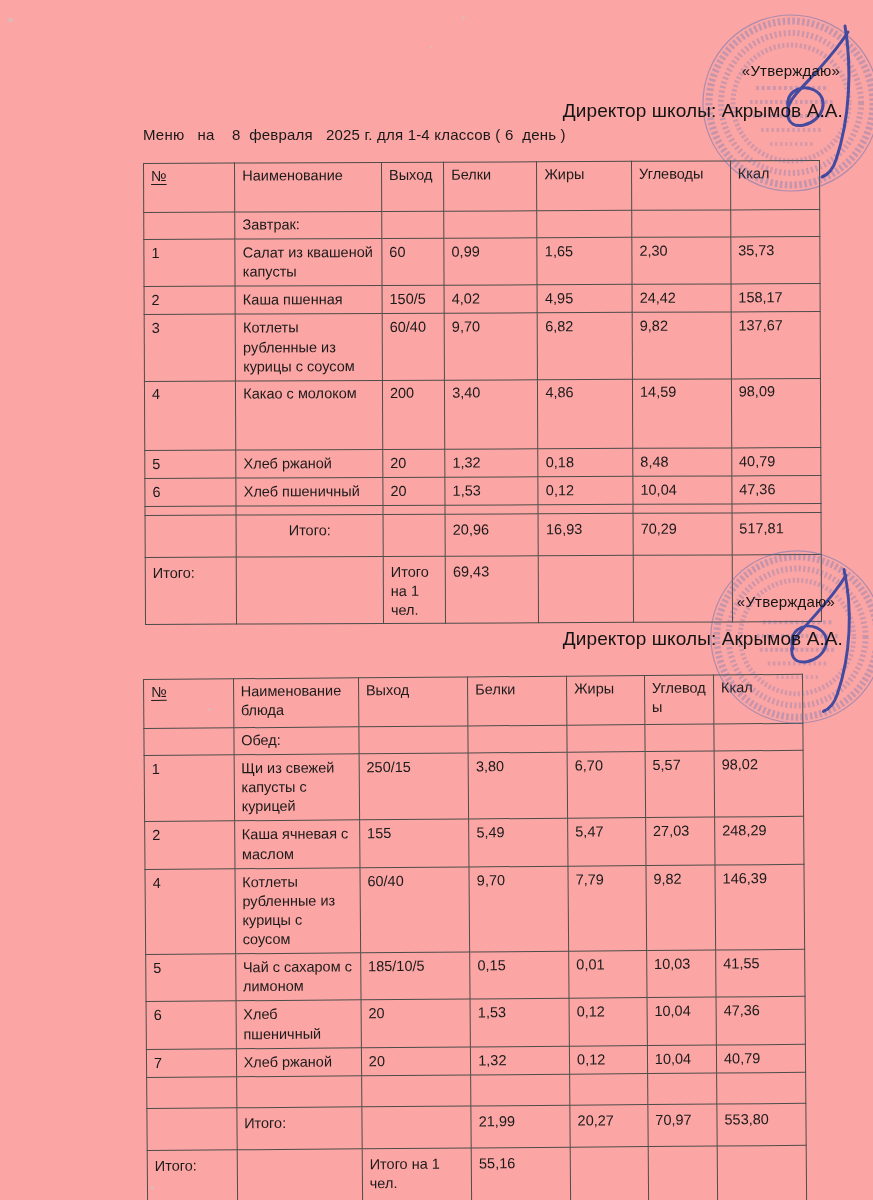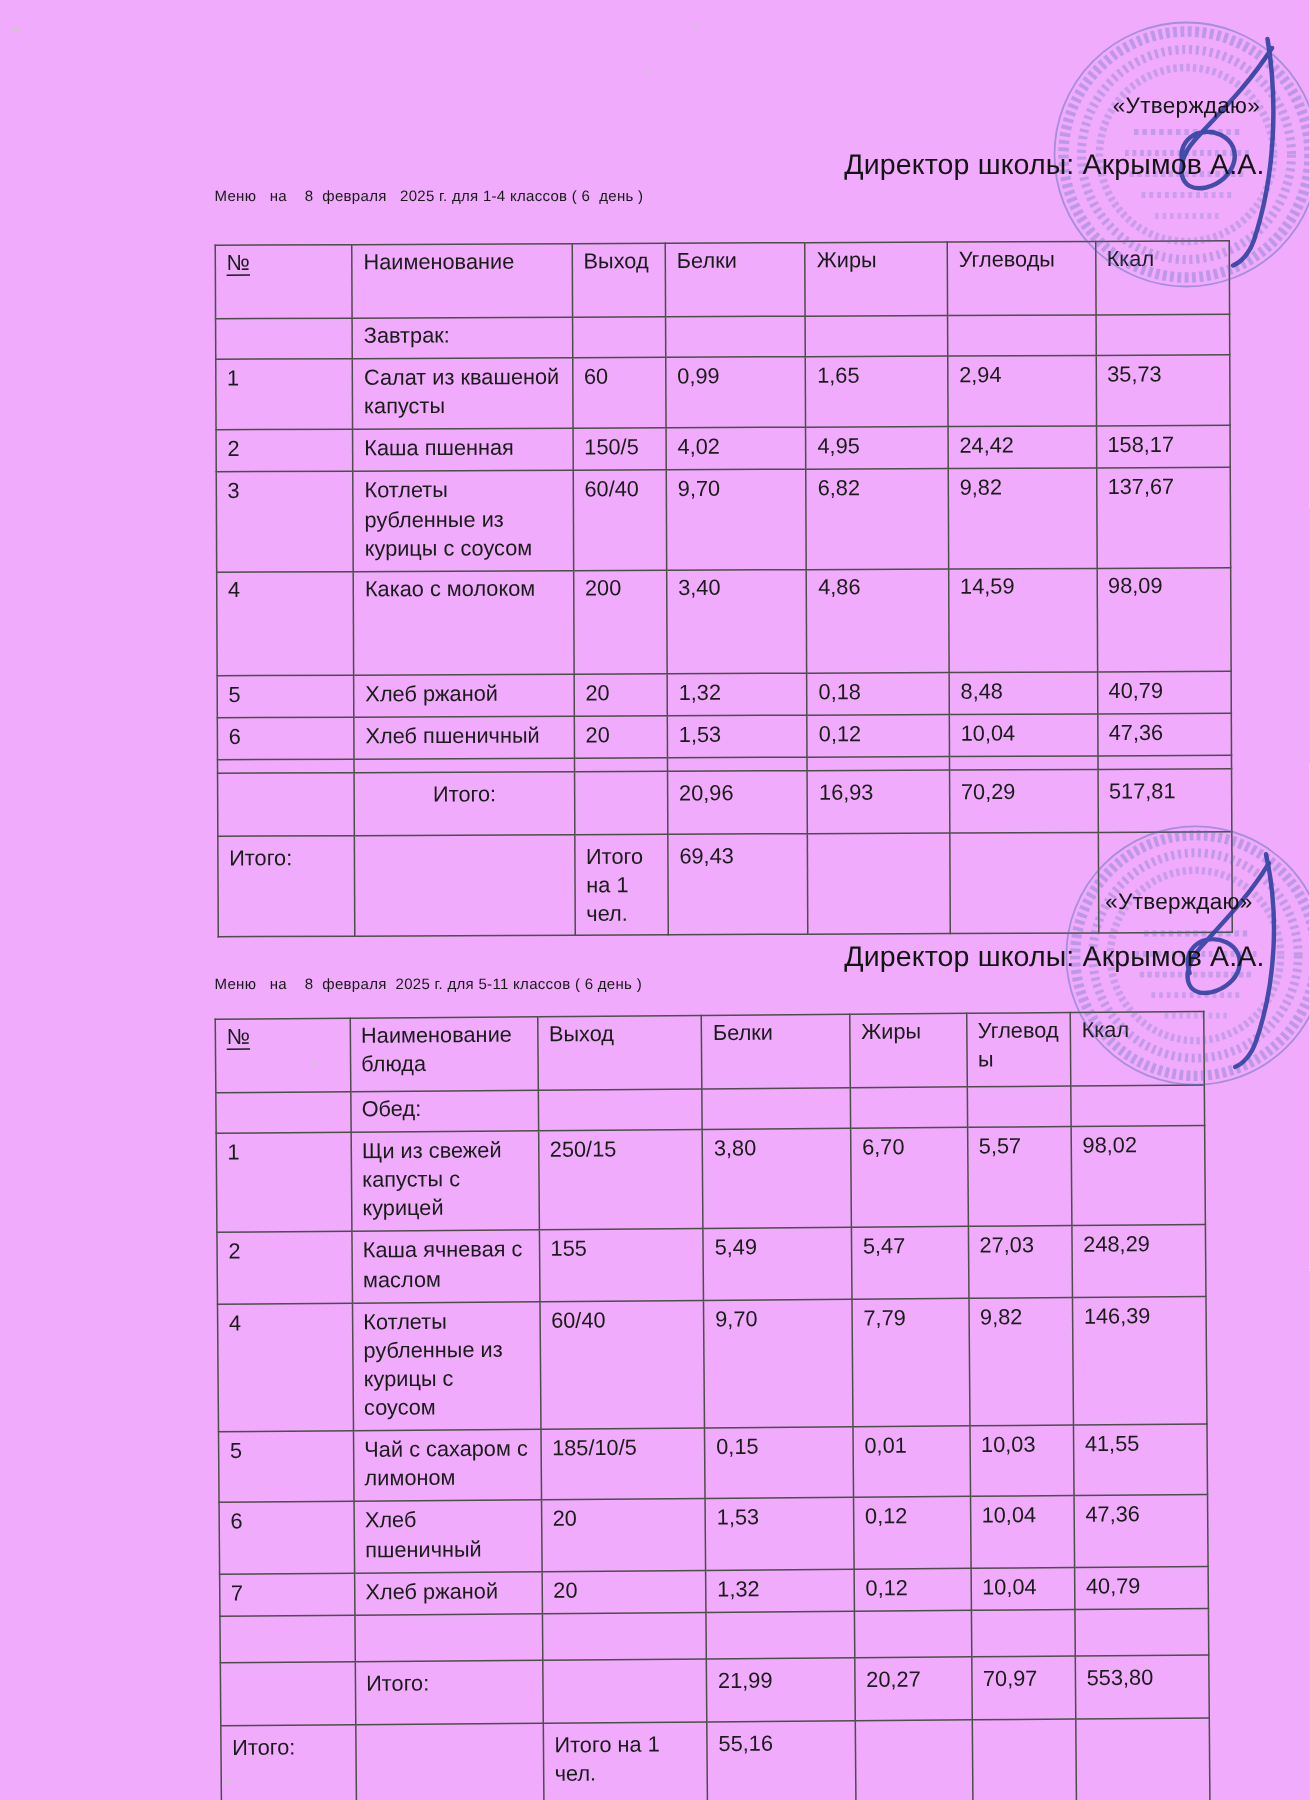--- a/index.html
+++ b/index.html
@@ -1,19 +1,19 @@
 <!DOCTYPE html>
 <html><head>
 <meta charset="utf-8">
 <style>
   html,body{margin:0;padding:0;}
   .page{
     position:relative;
     width:873px;height:1200px;
-    background:#f0abfc;
+    background:#fca5a5;
     overflow:hidden;
     font-family:"Liberation Sans", sans-serif;
     color:#1e1e1c;
     text-decoration:underline;
   }
   
   .speckle{position:absolute;background:#c9c9c4;border-radius:50%;opacity:.6;}
 
   .approve{
     position:absolute;
@@ -24,21 +24,21 @@
   }
   .director{
     position:absolute;
     font-size:19px;
     color:#141414;
     z-index:5;
     letter-spacing:.1px;
   }
   .menu-title{
     position:absolute;
-    font-size:10px;
+    font-size:15px;
     color:#191918;
     white-space:pre;
     z-index:2;
     letter-spacing:.2px;
     text-align:right;
   }
   .stamp{
     position:absolute;
     z-index:4;
     pointer-events:none;
@@ -152,21 +152,21 @@
           <td></td>
           <td></td>
           <td></td>
         </tr>
         <tr class="row-item">
           <td>1</td>
           <td>Салат  из квашеной капусты</td>
           <td>60</td>
           <td>0,99</td>
           <td>1,65</td>
-          <td>2,94</td>
+          <td>2,30</td>
           <td>35,73</td>
         </tr>
         <tr class="row-item">
           <td>2</td>
           <td>Каша пшенная</td>
           <td>150/5</td>
           <td>4,02</td>
           <td>4,95</td>
           <td>24,42</td>
           <td>158,17</td>
@@ -251,21 +251,20 @@
         <line x1="72" y1="134" x2="116" y2="134" stroke-width="4" stroke-dasharray="2.4 2.6" opacity="0.2"></line>
       </g>
       <g fill="none" stroke="#2c3f9f" stroke-width="3" stroke-linecap="round" opacity="0.88">
         <path d="M 143,30 C 128,55 108,74 96,88 C 82,104 86,122 104,118 C 124,113 130,92 114,84 C 99,77 83,88 89,105"></path>
         <path d="M 141,24 C 150,64 148,112 134,152 C 131,161 125,167 120,169"></path>
       </g>
     </svg>
   </div>
   <div class="approve a2">«Утверждаю»</div>
   <div class="director d2">Директор школы: Акрымов А.А.</div>
-  <div class="menu-title ttl2">Меню   на    8  февраля  2025 г. для 5-11 классов ( 6 день )</div>
 
   <table class="menu-table t2">
     <colgroup>
       <col style="width:13.6%">
         <col style="width:19%">
         <col style="width:16.6%">
       <col style="width:15%">
         <col style="width:11.8%">
         <col style="width:10.5%">
         <col style="width:13.5%">

